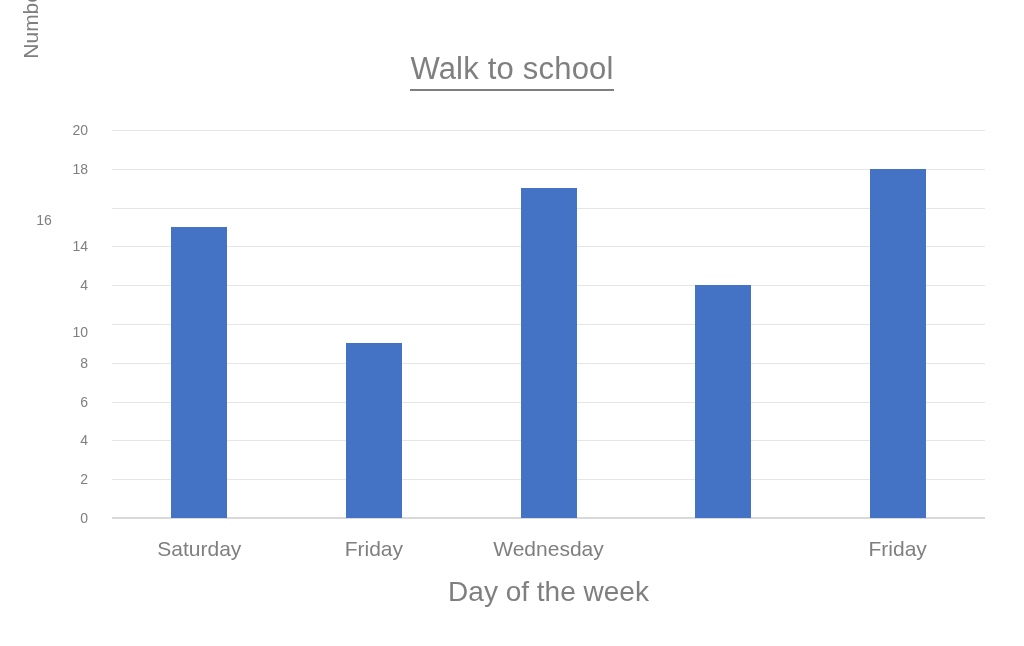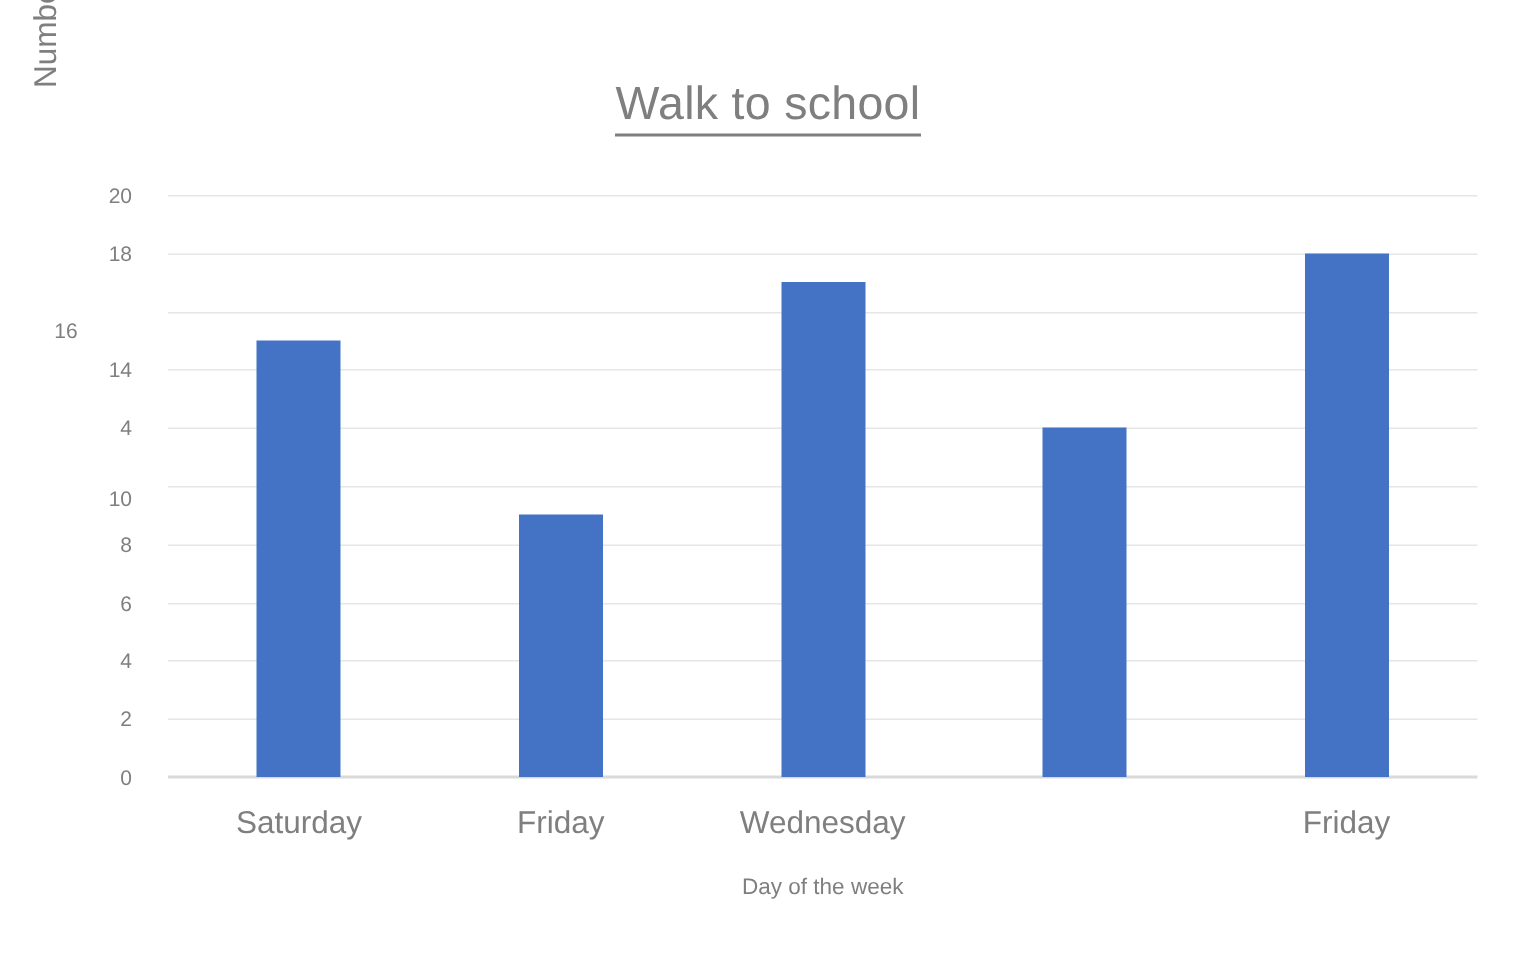--- a/index.html
+++ b/index.html
@@ -58,21 +58,21 @@
     white-space: nowrap;
   }
 
   
   #x-axis-title {
     position: absolute;
     left: 112px;
     top: 578px;
     width: 873px;
     text-align: center;
-    font-size: 15px;
+    font-size: 28px;
     color: #7f7f7f;
     line-height: 28px;
     white-space: nowrap;
   }
 
   
   #plot-area {
     position: absolute;
     left: 112px;
     top: 130px;

